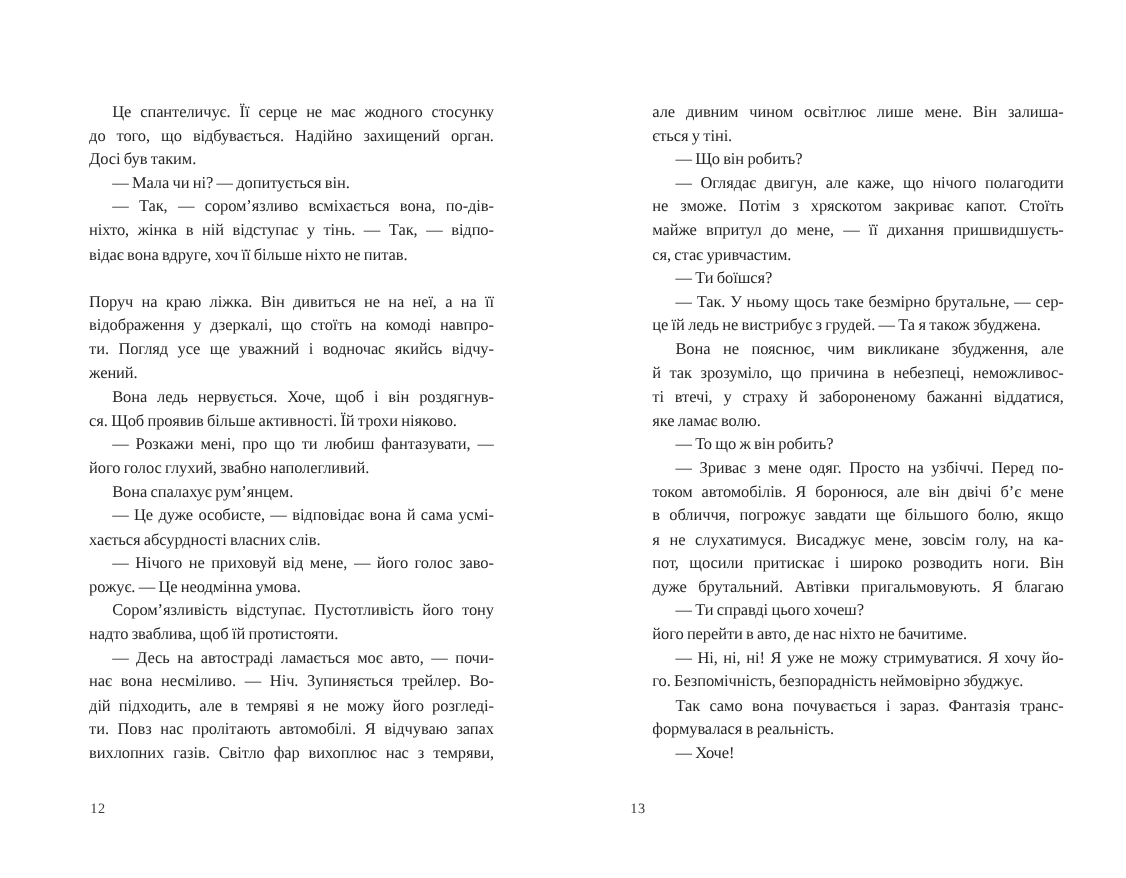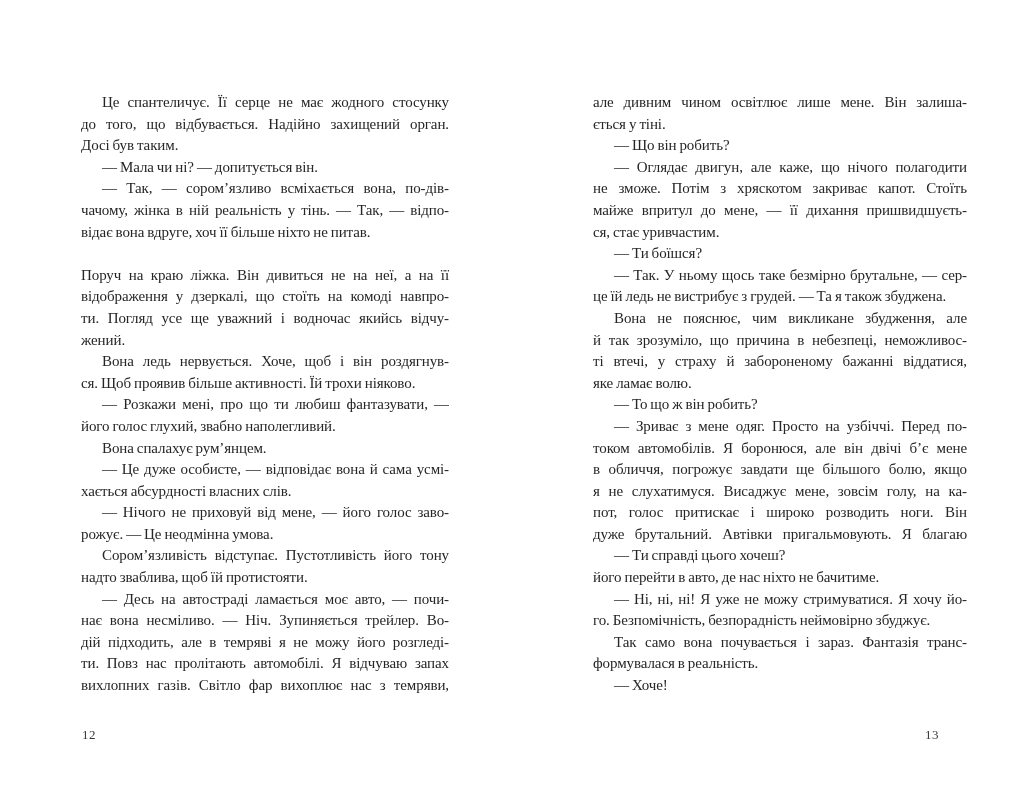--- a/index.html
+++ b/index.html
@@ -45,38 +45,38 @@
     top: 728px;
     font-size: 13px;
     line-height: 13px;
     color: #3a3a3a;
     letter-spacing: 0.5px;
   }
   .folio-left  { left: 82px; }
   .folio-right {
     left: 573px;
     width: 370px;
-    text-align: right;
+    text-align: left;
     padding-right: 4px;
     box-sizing: border-box;
   }
 </style>
 </head>
 <body>
 
 <div class="spread">
 
   <div class="page">
     <div class="textblock textblock-left">
         <div class="line indent">Це спантеличує. Її серце не має жодного стосунку</div>
         <div class="line">до того, що відбувається. Надійно захищений орган.</div>
         <div class="line para-end">Досі був таким.</div>
         <div class="line indent para-end">— Мала чи ні? — допитується він.</div>
         <div class="line indent">— Так, — сором’язливо всміхається вона, по-дів-</div>
-        <div class="line">чачому, жінка в ній реальність у тінь. — Так, — відпо-</div>
+        <div class="line">ніхто, жінка в ній відступає у тінь. — Так, — відпо-</div>
         <div class="line para-end">відає вона вдруге, хоч її більше ніхто не питав.</div>
         <div class="section-break"></div>
         <div class="line">Поруч на краю ліжка. Він дивиться не на неї, а на її</div>
         <div class="line">відображення у дзеркалі, що стоїть на комоді навпро-</div>
         <div class="line">ти. Погляд усе ще уважний і водночас якийсь відчу-</div>
         <div class="line para-end">жений.</div>
         <div class="line indent">Вона ледь нервується. Хоче, щоб і він роздягнув-</div>
         <div class="line para-end">ся. Щоб проявив більше активності. Їй трохи ніяково.</div>
         <div class="line indent">— Розкажи мені, про що ти любиш фантазувати, —</div>
         <div class="line para-end">його голос глухий, звабно наполегливий.</div>
@@ -110,21 +110,21 @@
         <div class="line para-end">це їй ледь не вистрибує з грудей. — Та я також збуджена.</div>
         <div class="line indent">Вона не пояснює, чим викликане збудження, але</div>
         <div class="line">й так зрозуміло, що причина в небезпеці, неможливос-</div>
         <div class="line">ті втечі, у страху й забороненому бажанні віддатися,</div>
         <div class="line para-end">яке ламає волю.</div>
         <div class="line indent para-end">— То що ж він робить?</div>
         <div class="line indent">— Зриває з мене одяг. Просто на узбіччі. Перед по-</div>
         <div class="line">током автомобілів. Я боронюся, але він двічі б’є мене</div>
         <div class="line">в обличчя, погрожує завдати ще більшого болю, якщо</div>
         <div class="line">я не слухатимуся. Висаджує мене, зовсім голу, на ка-</div>
-        <div class="line">пот, голос притискає і широко розводить ноги. Він</div>
+        <div class="line">пот, щосили притискає і широко розводить ноги. Він</div>
         <div class="line">дуже брутальний. Автівки пригальмовують. Я благаю</div>
         <div class="line indent para-end">— Ти справді цього хочеш?</div>
         <div class="line para-end">його перейти в авто, де нас ніхто не бачитиме.</div>
         <div class="line indent">— Ні, ні, ні! Я уже не можу стримуватися. Я хочу йо-</div>
         <div class="line para-end">го. Безпомічність, безпорадність неймовірно збуджує.</div>
         <div class="line indent">Так само вона почувається і зараз. Фантазія транс-</div>
         <div class="line para-end">формувалася в реальність.</div>
         <div class="line indent para-end">— Хоче!</div>
       </div>
     <div class="folio folio-right">13</div>

